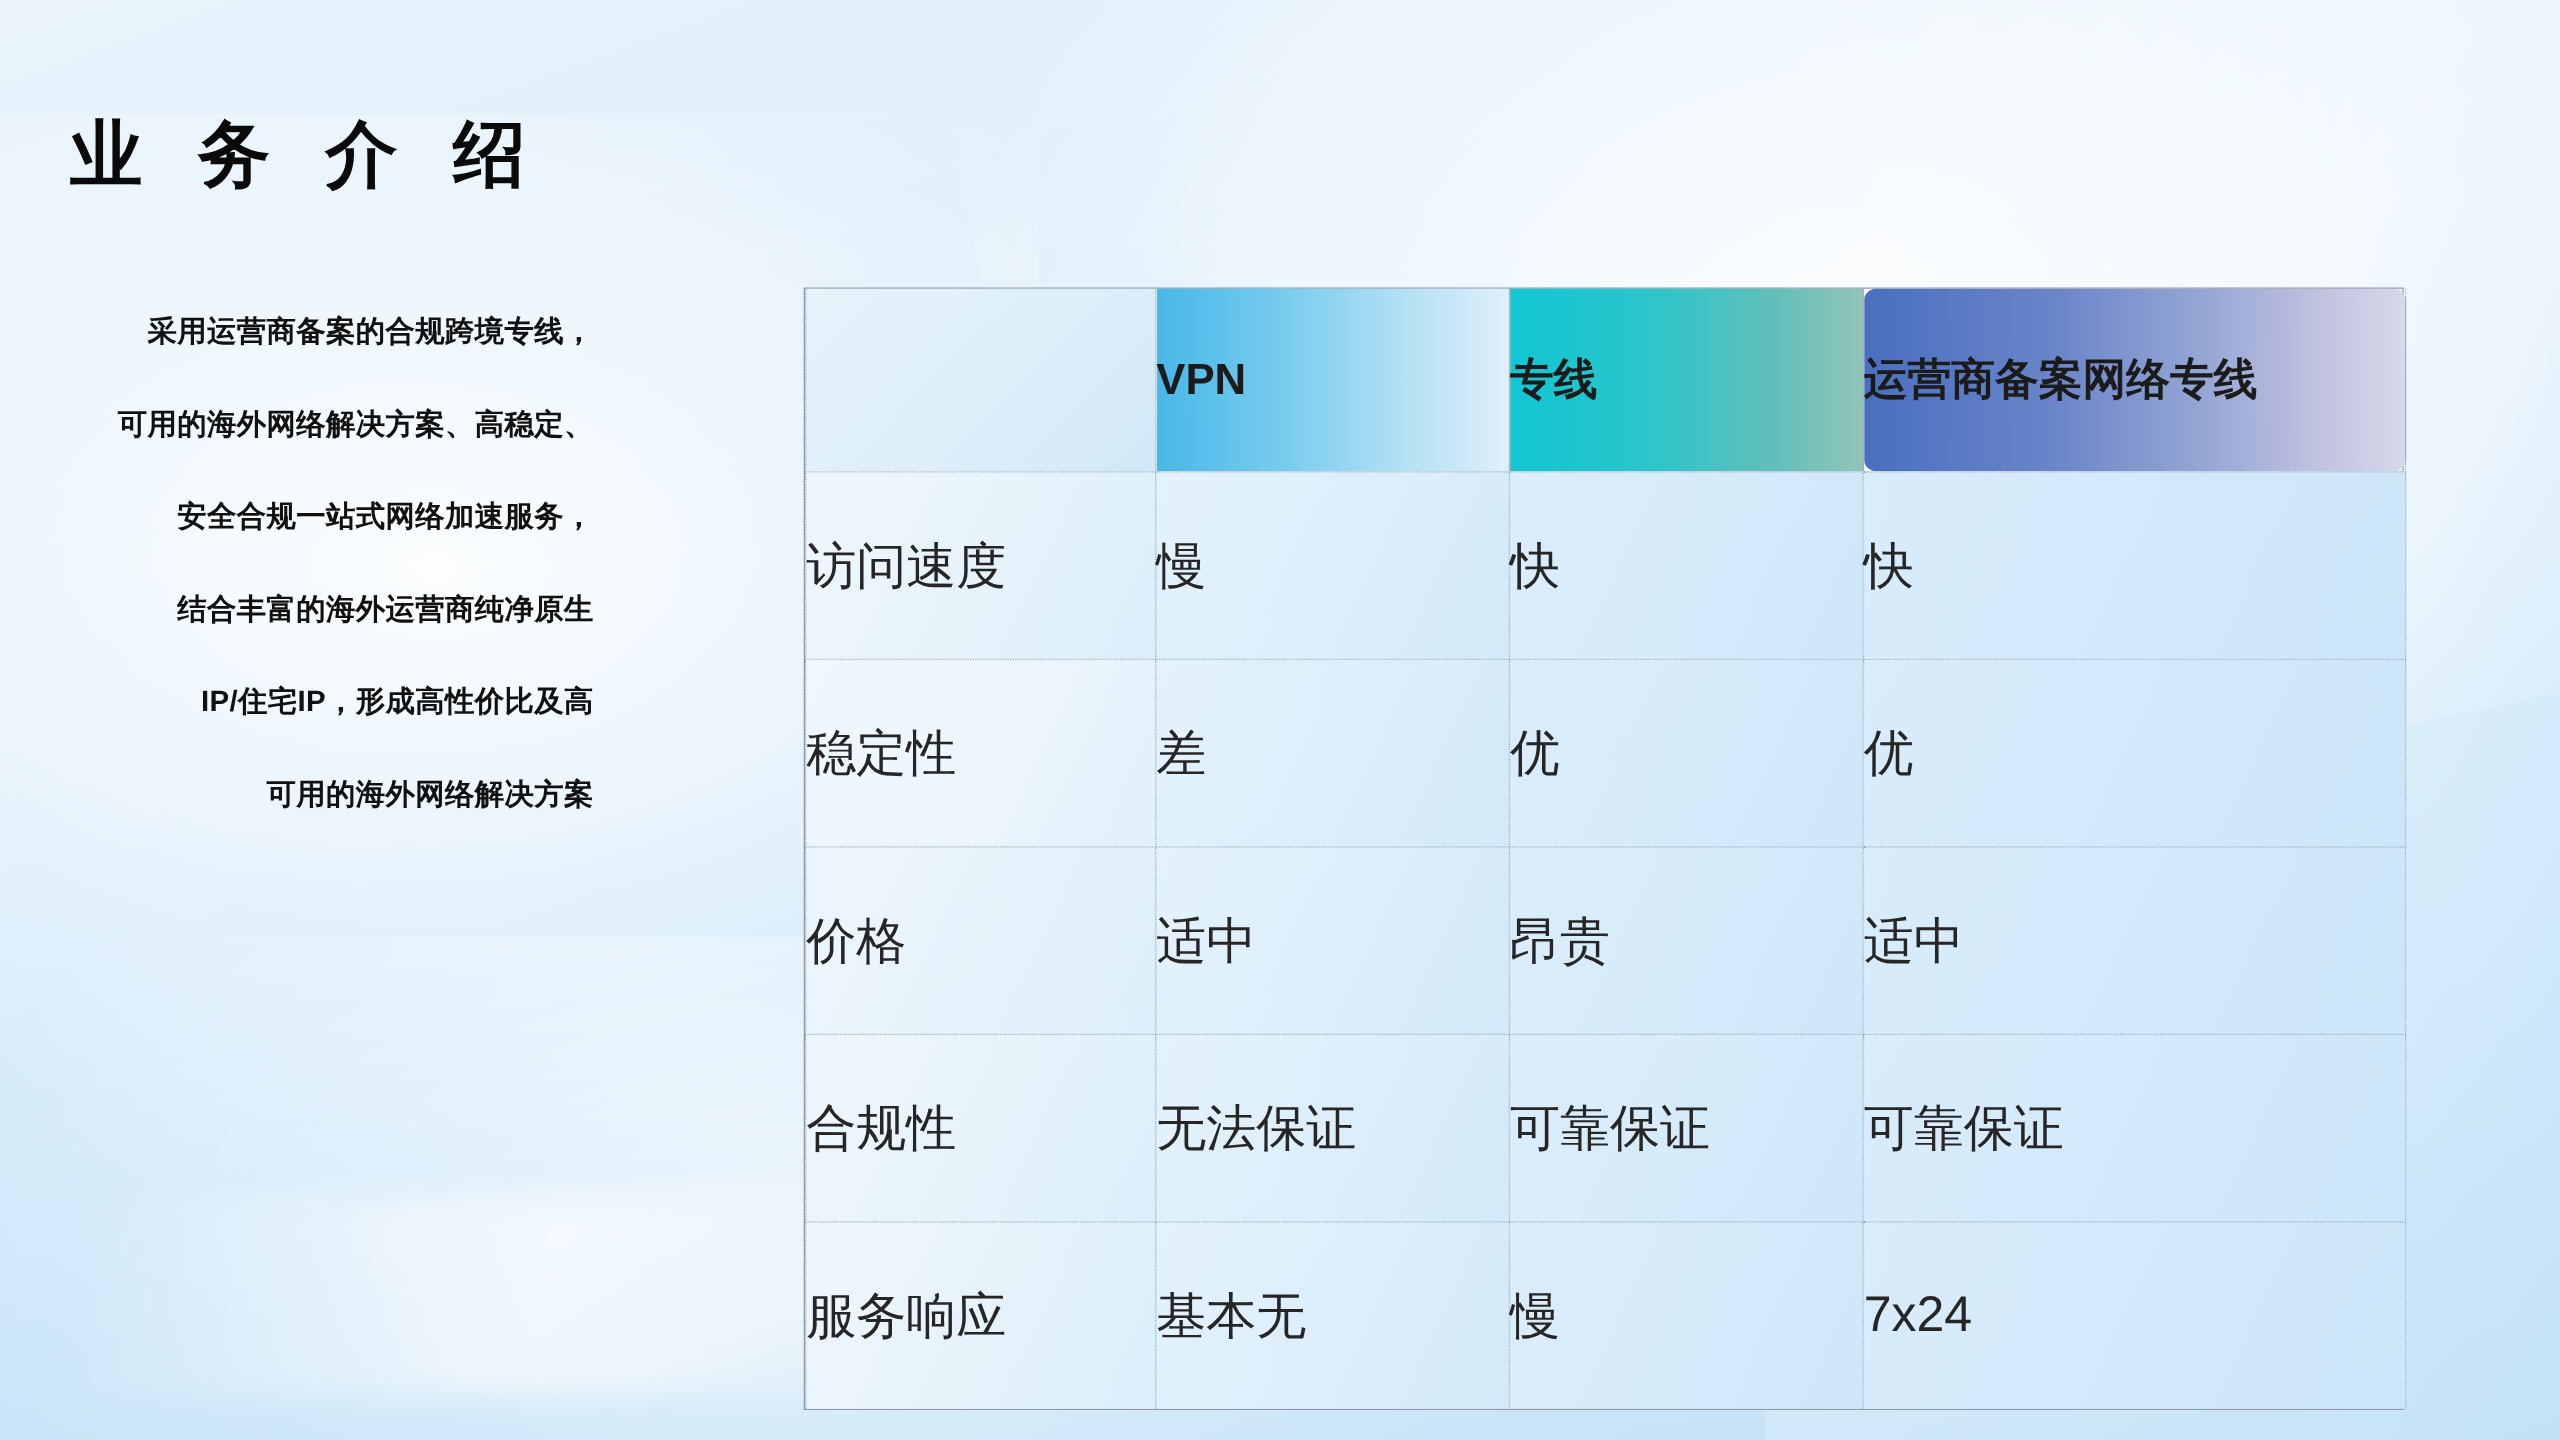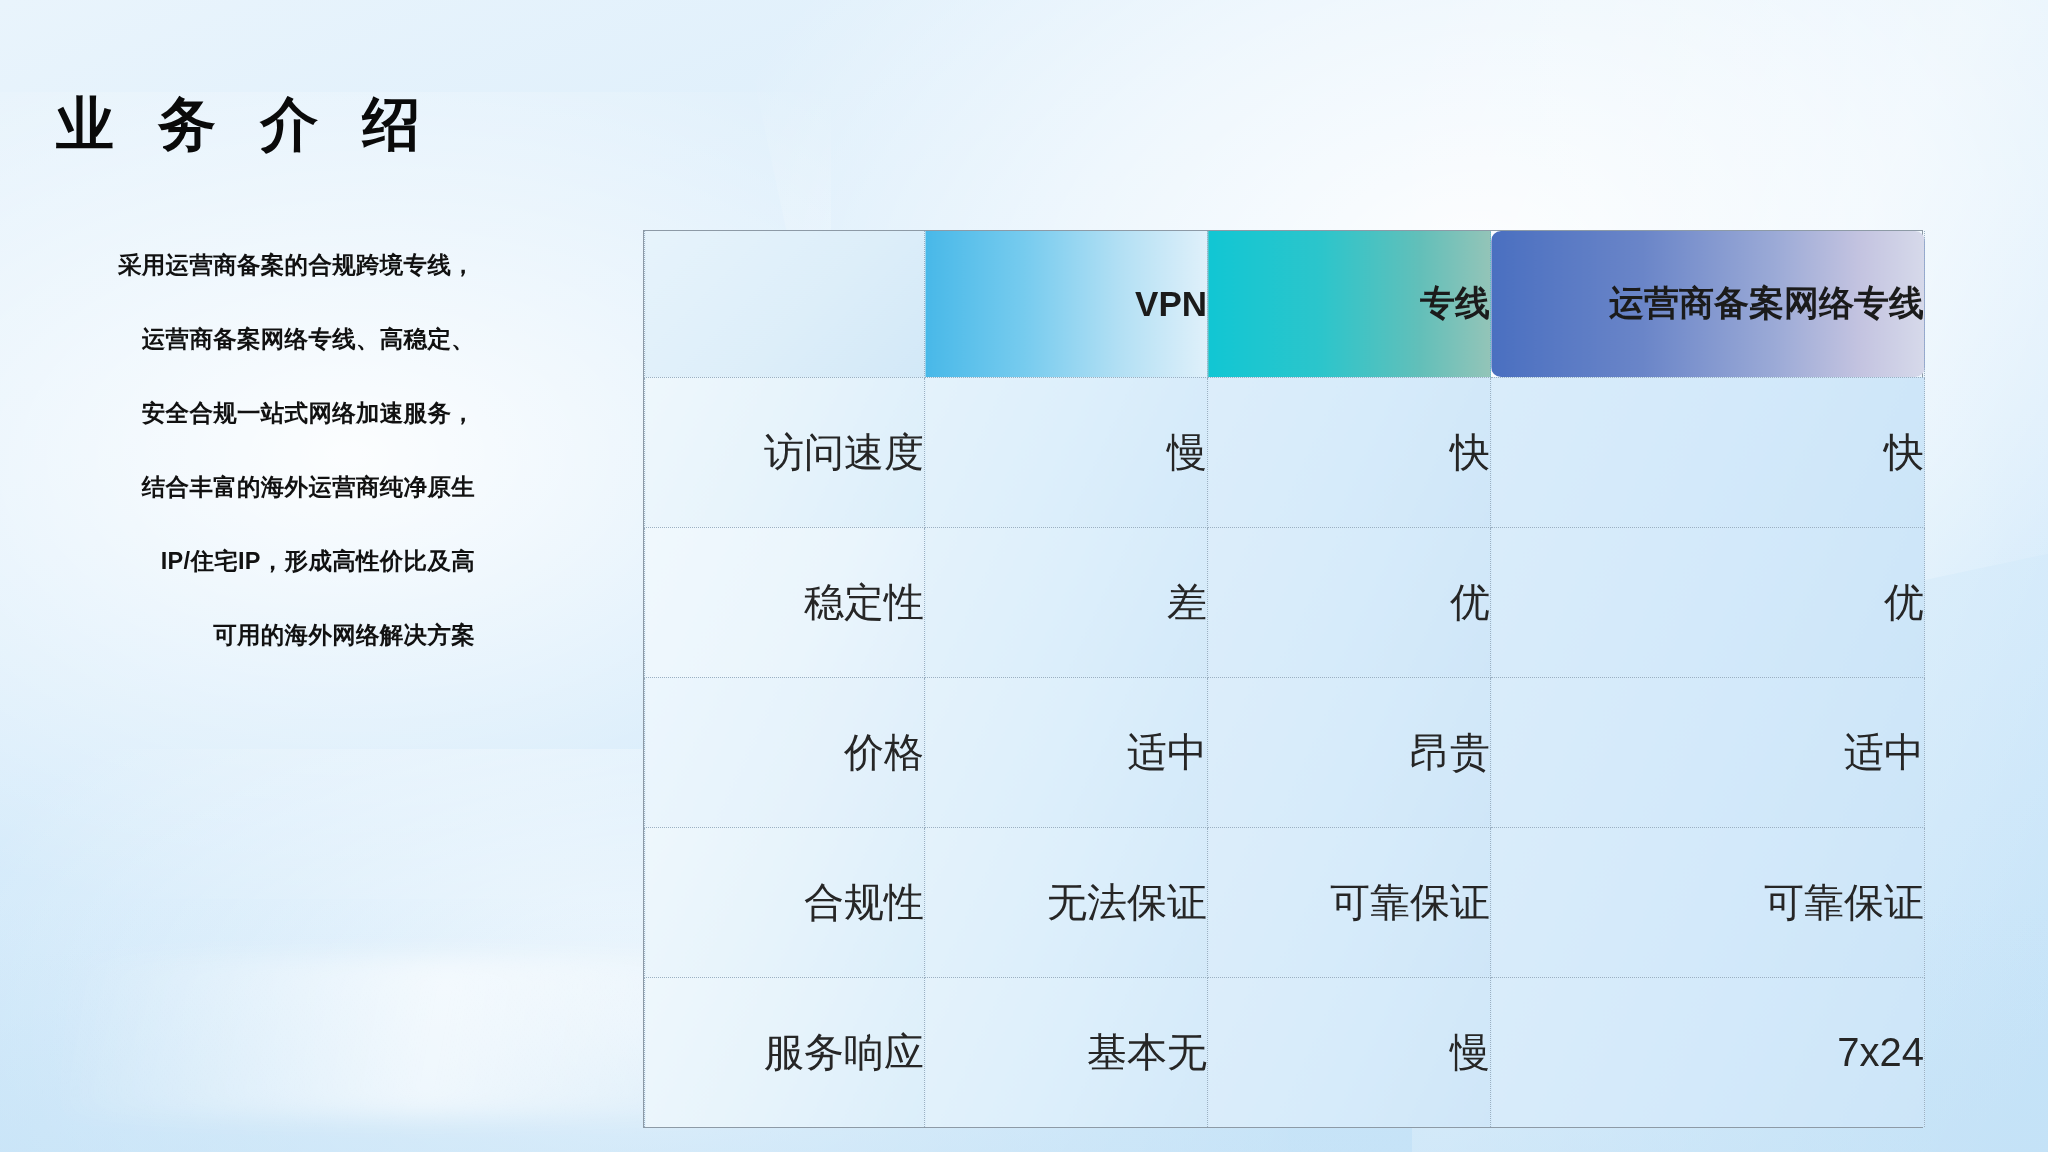--- a/index.html
+++ b/index.html
@@ -118,21 +118,21 @@
     box-sizing: border-box;
   }
   table.compare-table {
     border-collapse: collapse;
     width: 100%;
     table-layout: fixed;
   }
   table.compare-table td,
   table.compare-table th {
     border: 1px dotted #9bb0c2;
-    text-align: right;
+    text-align: left;
     vertical-align: middle;
     box-sizing: border-box;
     padding: 0;
     margin-top: 14px;
   }
   col.col-label { width: 280px; }
   col.col-a     { width: 283px; }
   col.col-b     { width: 283px; }
   col.col-c     { width: 434px; }
 
@@ -195,21 +195,21 @@
   <div class="bg-glow-top"></div>
   <div class="bg-band-right"></div>
   <div class="bg-glow-bottom"></div>
   <div class="bg-bottom-wash"></div>
   <div class="bg-streak"></div>
 
   <h1 class="page-title">业 务 介 绍</h1>
 
   <div class="intro-paragraph">
     <span class="intro-line">采用运营商备案的合规跨境专线，</span>
-    <span class="intro-line">运营商备案网络专线、高稳定、</span>
+    <span class="intro-line">可用的海外网络解决方案、高稳定、</span>
     <span class="intro-line">安全合规一站式网络加速服务，</span>
     <span class="intro-line">结合丰富的海外运营商纯净原生</span>
     <span class="intro-line">IP/住宅IP，形成高性价比及高</span>
     <span class="intro-line">可用的海外网络解决方案</span>
   </div>
 
   <div class="compare-table-wrap">
     <table class="compare-table">
       <colgroup>
         <col class="col-label">

